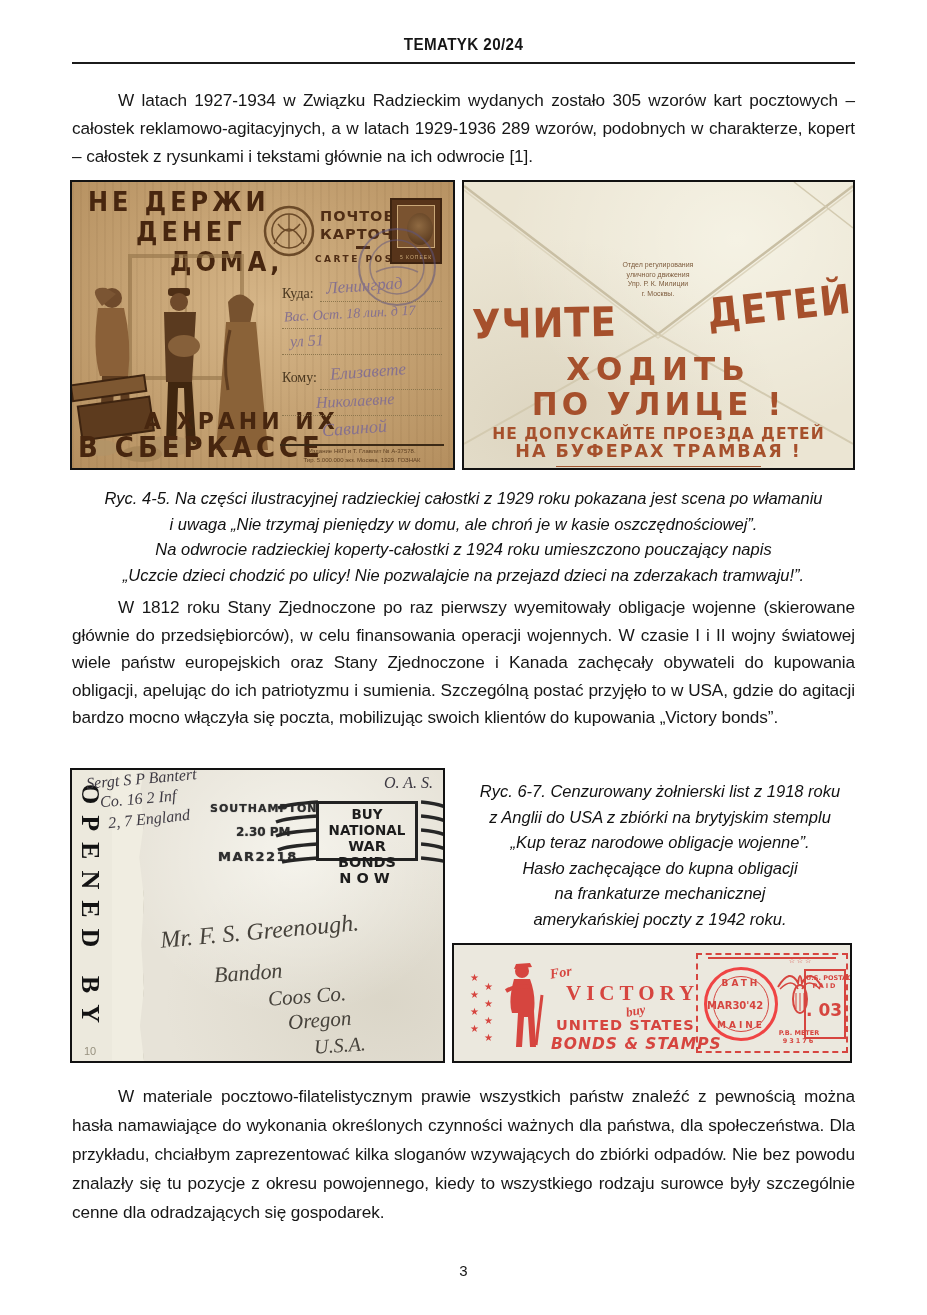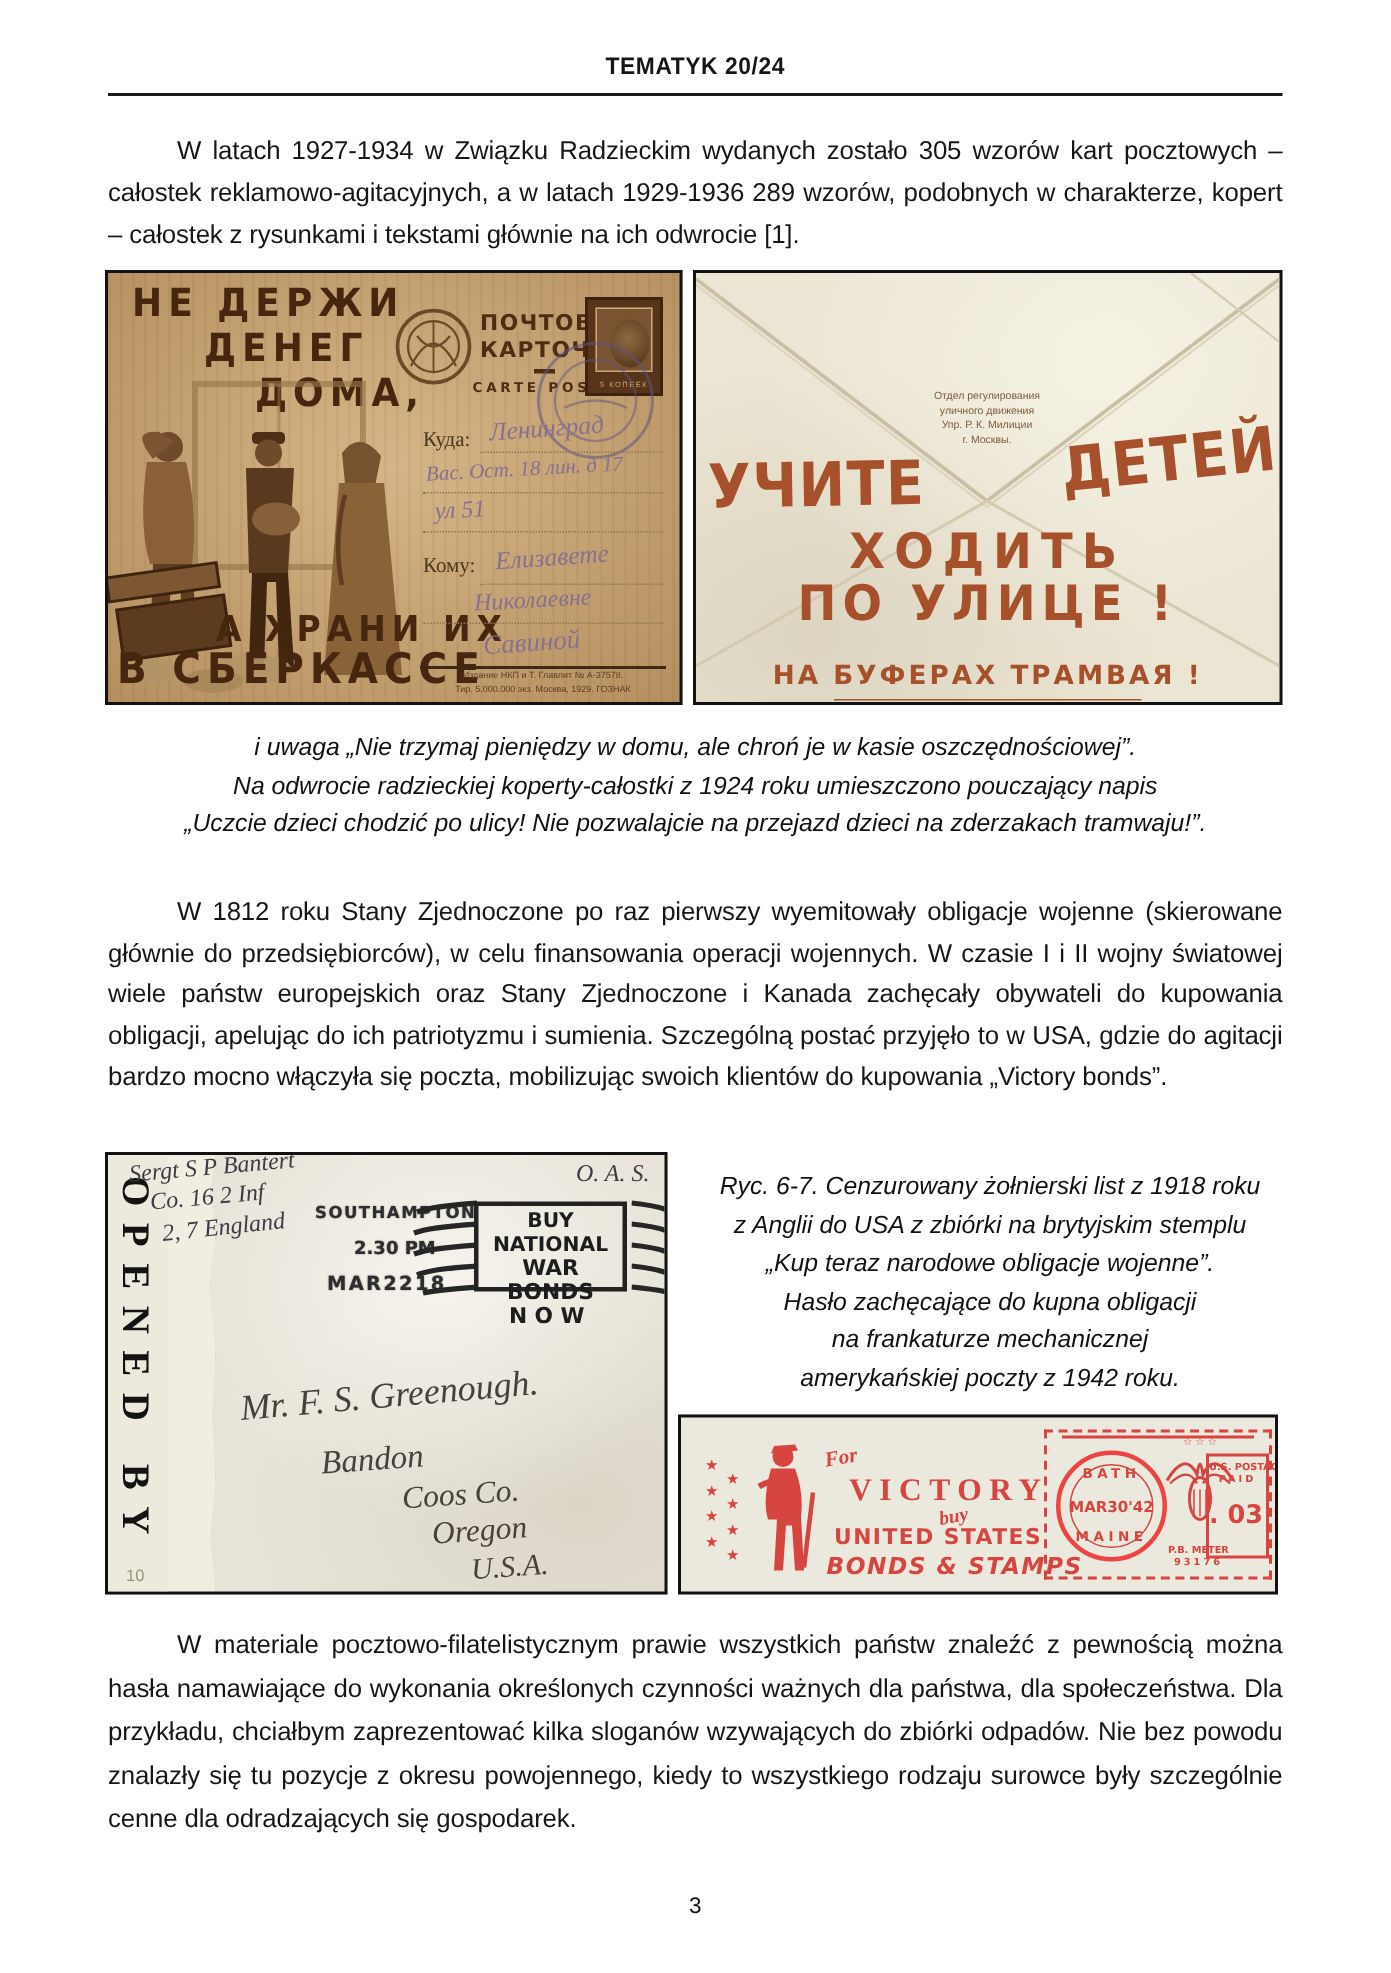--- a/index.html
+++ b/index.html
@@ -181,27 +181,29 @@
     <div class="abs envb-center" style="left:97px; top:78px; width:194px;">
       <div>Отдел регулирования</div>
       <div>уличного движения</div>
       <div>Упр. Р. К. Милиции</div>
       <div>г. Москвы.</div>
     </div>
     <span class="abs brick" style="left:8px; top:120px; font-size:37px; transform:scaleY(1.1) rotate(-1deg); letter-spacing:1px;">УЧИТЕ</span>
     <span class="abs brick" style="left:243px; top:103px; font-size:37px; transform:rotate(-6deg) scaleY(1.1); letter-spacing:1px;">ДЕТЕЙ</span>
     <div class="abs brick" style="left:0; top:168px; width:100%; text-align:center; font-size:31px; letter-spacing:6px; transform:scaleY(1.05);">ХОДИТЬ</div>
     <div class="abs brick" style="left:0; top:203px; width:100%; text-align:center; font-size:31px; letter-spacing:4px; transform:scaleY(1.05);">ПО УЛИЦЕ !</div>
+    <div class="abs brick" style="left:0; top:243px; width:100%; text-align:center; font-size:15.5px; letter-spacing:1px;">НЕ ДОПУСКАЙТЕ ПРОЕЗДА ДЕТЕЙ</div>
     <div class="abs brick" style="left:0; top:259px; width:100%; text-align:center; font-size:17.5px; letter-spacing:2px;">НА БУФЕРАХ ТРАМВАЯ !</div>
     <div class="abs" style="left:0; top:279px; width:100%; text-align:center;">
       <span class="envb-imprint">№ 54, Мособлит от 8/VII-33 г.  Тираж 500.000.  2-я тип. Мосполиграф.</span>
     </div>
   </div>
 
   <div class="abs cap" style="left:86px; top:486px; width:755px;">
+    <div>Ryc. 4-5.  Na części ilustracyjnej radzieckiej całostki z 1929 roku pokazana jest scena po włamaniu</div>
     <div>i uwaga „Nie trzymaj pieniędzy w domu, ale chroń je w kasie oszczędnościowej”.</div>
     <div>Na odwrocie radzieckiej koperty-całostki z 1924 roku umieszczono pouczający napis</div>
     <div>„Uczcie dzieci chodzić po ulicy! Nie pozwalajcie na przejazd dzieci na zderzakach tramwaju!”.</div>
   </div>
 
   <p class="abs para" style="top:594px; line-height:27.6px;">W 1812 roku Stany Zjednoczone po raz pierwszy wyemitowały obligacje wojenne (skierowane głównie do przedsiębiorców), w celu finansowania operacji wojennych. W czasie I i II wojny światowej wiele państw europejskich oraz Stany Zjednoczone i Kanada zachęcały obywateli do kupowania obligacji, apelując do ich patriotyzmu i sumienia. Szczególną postać przyjęło to w USA, gdzie do agitacji bardzo mocno włączyła się poczta, mobilizując swoich klientów do kupowania „Victory bonds”.</p>
 
   <div class="abs fig letter" style="left:70px; top:768px; width:375px; height:295px;">
     <div class="abs tape" style="left:38px; top:0; width:34px; height:291px; clip-path:polygon(0 0,100% 0,88% 8%,100% 18%,86% 30%,100% 44%,92% 60%,100% 75%,88% 88%,100% 100%,0 100%);"></div>
     <div class="abs" style="left:0; top:0; width:40px; height:291px; background:#ece9dd;"></div>
@@ -269,21 +271,21 @@
     <span class="abs red m-serif" style="left:112px; top:36px; font-size:21px; letter-spacing:5px;">VICTORY</span>
     <span class="abs red m-serif" style="left:172px; top:58px; font-size:13px; font-style:italic; transform:rotate(-10deg);">buy</span>
     <span class="abs red m-sans" style="left:102px; top:72px; font-size:14.5px; letter-spacing:1px;">UNITED STATES</span>
     <span class="abs red m-sans" style="left:97px;  top:90px; font-size:15.5px; letter-spacing:1px;font-style:italic;">BONDS &amp; STAMPS</span>
 
     <div class="abs m-frame" style="left:242px; top:8px; width:152px; height:100px;">
       <div class="abs" style="left:10px; top:2px; width:128px; height:2px; background:#d6453f;"></div>
       <div class="abs m-circle" style="left:6px; top:12px; width:74px; height:74px;">
         <div class="m-circle2"></div>
         <div class="abs red m-sans" style="left:0; top:8px; width:100%; text-align:center; font-size:9px; letter-spacing:3px;">BATH</div>
-        <div class="abs red m-sans" style="left:0; top:30px; width:100%; text-align:center; font-size:10px;">MAR30'42</div>
+        <div class="abs red m-sans" style="left:0; top:30px; width:100%; text-align:left; font-size:10px;">MAR30'42</div>
         <div class="abs red m-sans" style="left:0; bottom:8px; width:100%; text-align:center; font-size:9px; letter-spacing:3px;">MAINE</div>
       </div>
       <div class="abs red" style="left:80px; top:2px; width:44px; text-align:center; font-size:7px;">☆ ☆ ☆</div>
       <svg class="abs" style="left:78px; top:10px;" width="48" height="62" viewBox="0 0 48 62">
         <path d="M2 22 Q14 2 22 18 Q24 4 26 18 Q34 2 46 22" fill="none" stroke="#d6453f" stroke-width="2"></path>
         <path d="M4 24 Q16 12 22 24 M44 24 Q32 12 26 24" fill="none" stroke="#d6453f" stroke-width="1.5"></path>
         <ellipse cx="24" cy="34" rx="7" ry="14" fill="none" stroke="#d6453f" stroke-width="2"></ellipse>
         <line x1="20" y1="28" x2="20" y2="44" stroke="#d6453f" stroke-width="1"></line>
         <line x1="24" y1="28" x2="24" y2="46" stroke="#d6453f" stroke-width="1"></line>
         <line x1="28" y1="28" x2="28" y2="44" stroke="#d6453f" stroke-width="1"></line>

